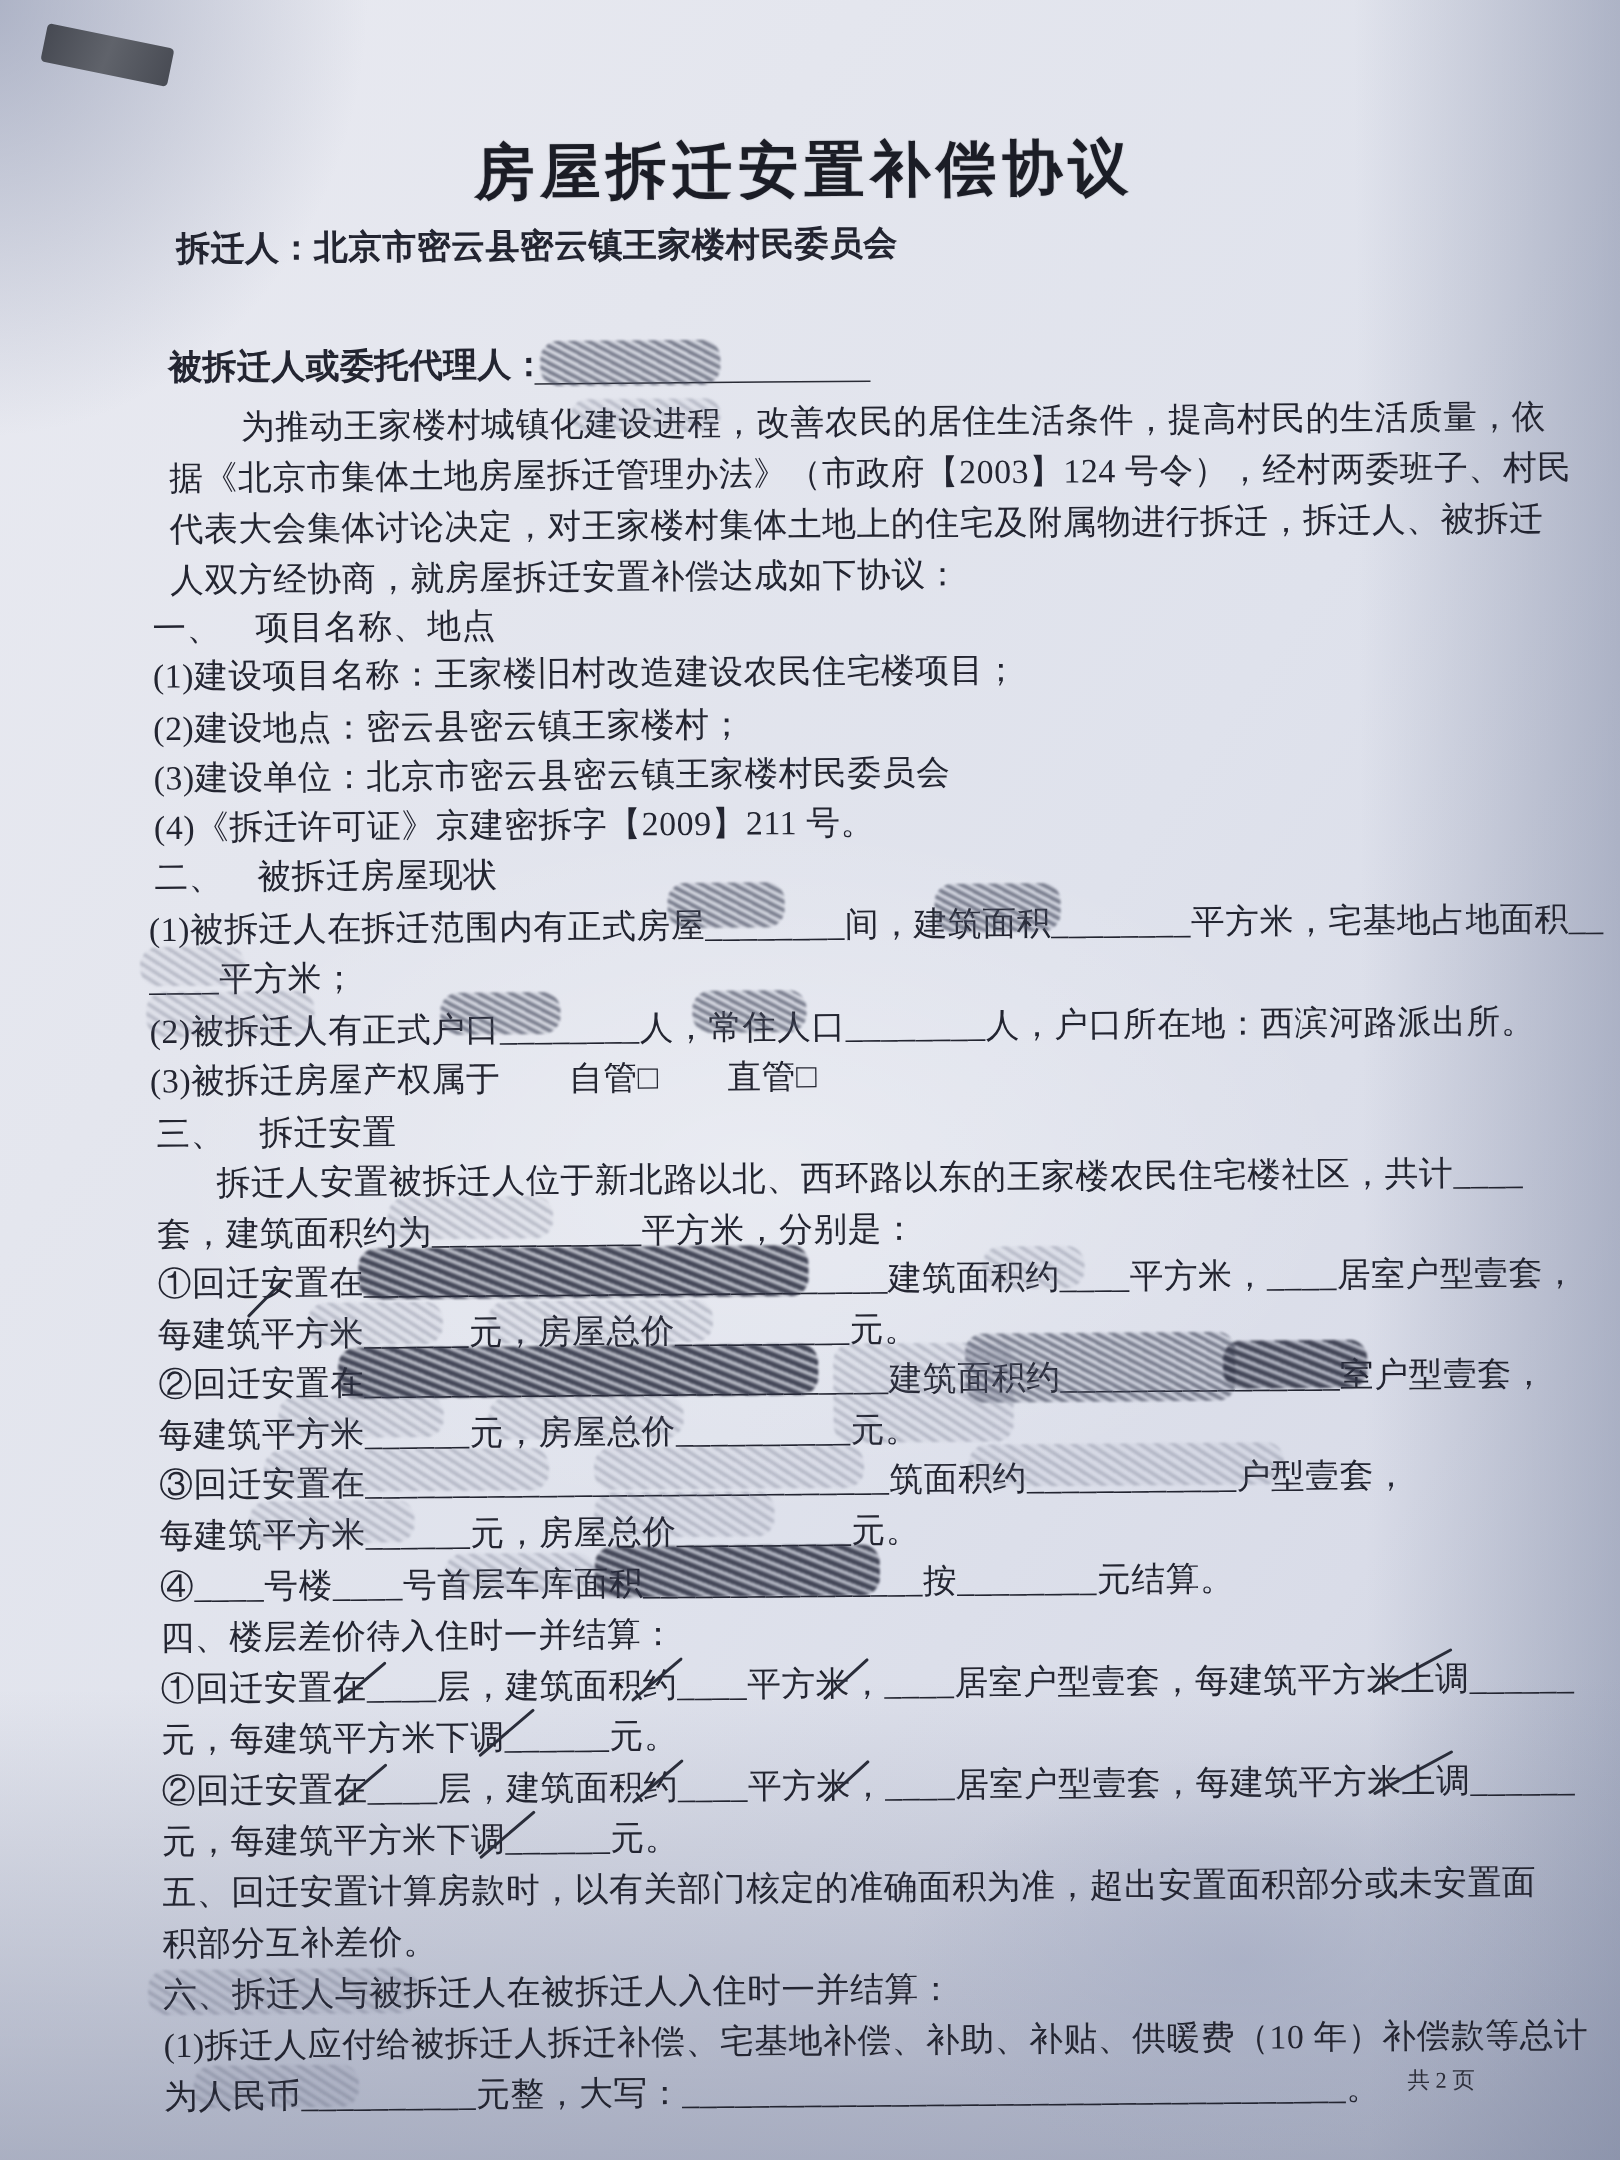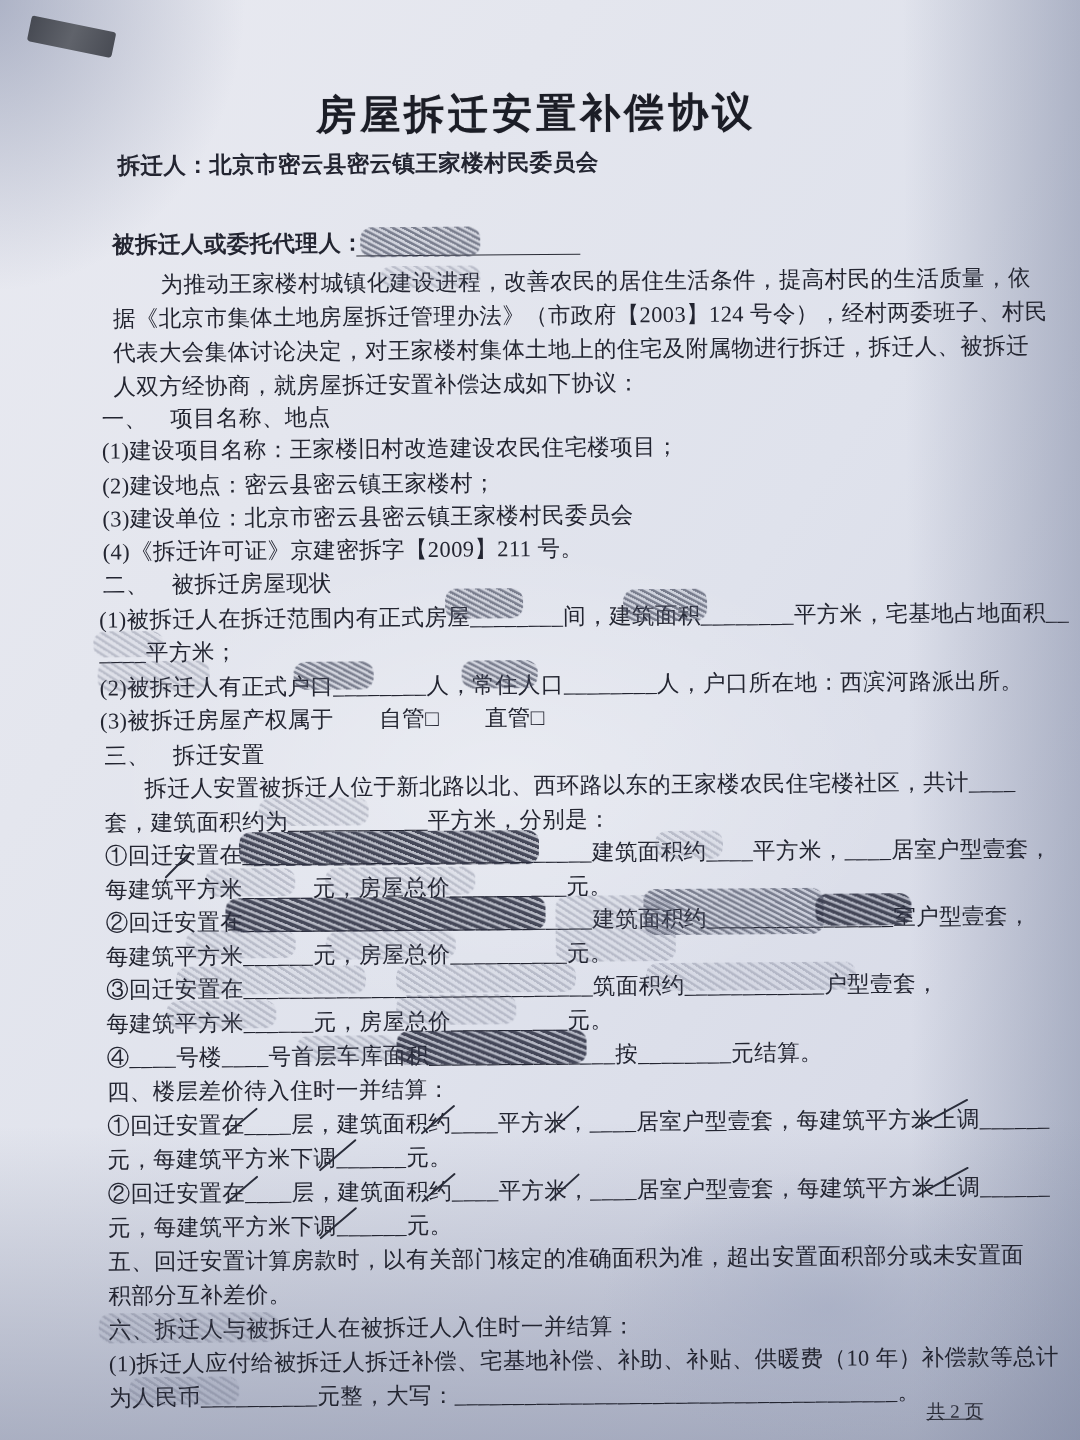--- a/index.html
+++ b/index.html
@@ -130,24 +130,23 @@
   
   .slash {
     position: absolute;
     height: 2px;
     background: #2a2d3a;
     transform-origin: left center;
     border-radius: 2px;
   }
   .footer {
     position: absolute;
-    right: 110px; bottom: 24px;
-    font-size: 19px;
+    right: 110px; bottom: 52px;
+    font-size: 15px;
     color: #2b2d38;
-    text-decoration: underline;
   }
 </style>
 </head>
 <body>
 
 <div id="page">
   <div class="backdrop"></div>
 
   <div class="paper">
     <div class="shade-top-left"></div>

